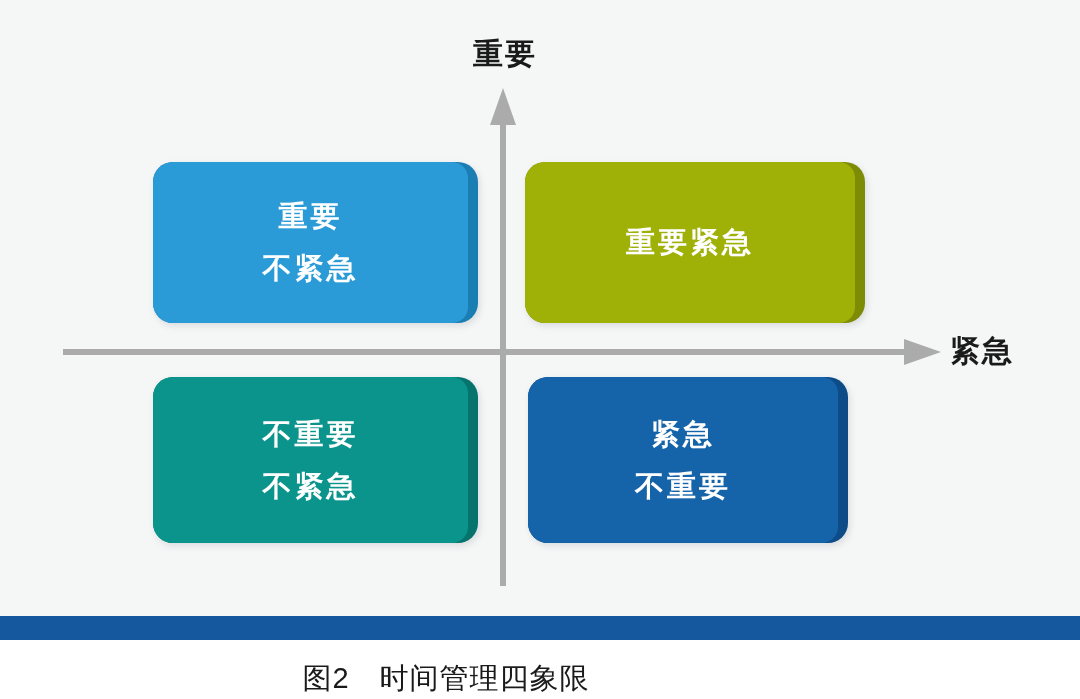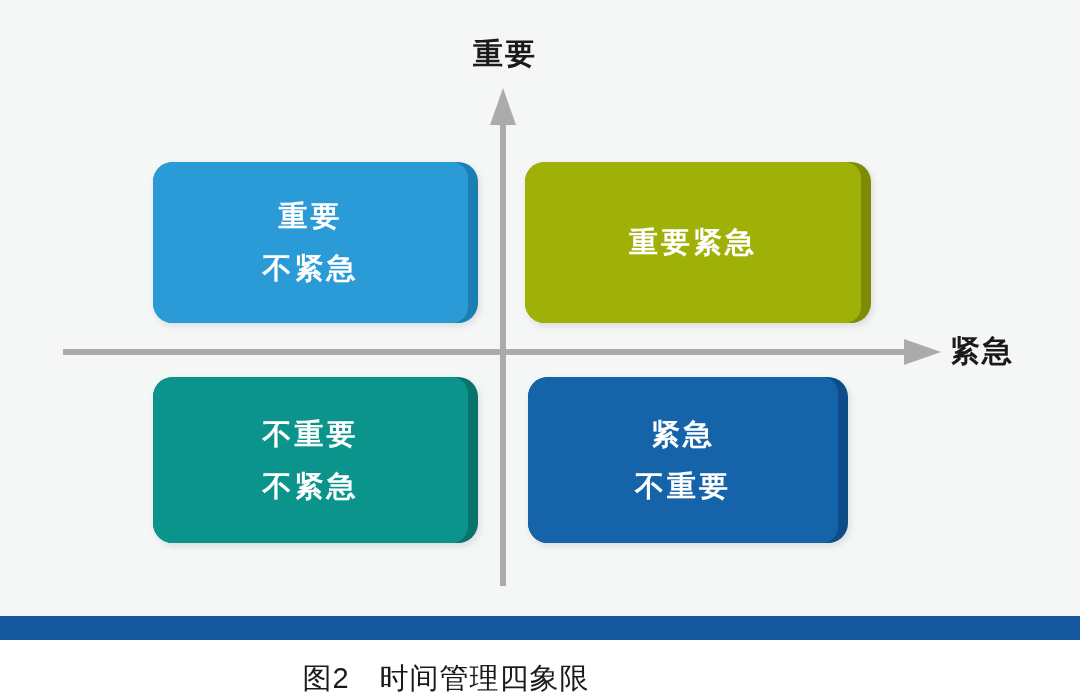--- a/index.html
+++ b/index.html
@@ -66,21 +66,21 @@
     color: #FFFFFF;
     font-size: 29px;
     font-weight: bold;
     letter-spacing: 3px;
     line-height: 1;
     white-space: nowrap;
   }
   .quad-line:empty { display: none; }
 
   .q-tl { left: 153px; top: 162px; width: 325px; height: 161px; }
-  .q-tr { left: 525px; top: 162px; width: 340px; height: 161px; padding-left: 6px; }
+  .q-tr { left: 525px; top: 162px; width: 340px; height: 161px; }
   .q-bl { left: 153px; top: 377px; width: 325px; height: 166px; }
   .q-br { left: 528px; top: 377px; width: 320px; height: 166px; }
 
   
   .footer-bar {
     position: absolute;
     left: 0; top: 616px;
     width: 1080px; height: 24px;
   }
 

